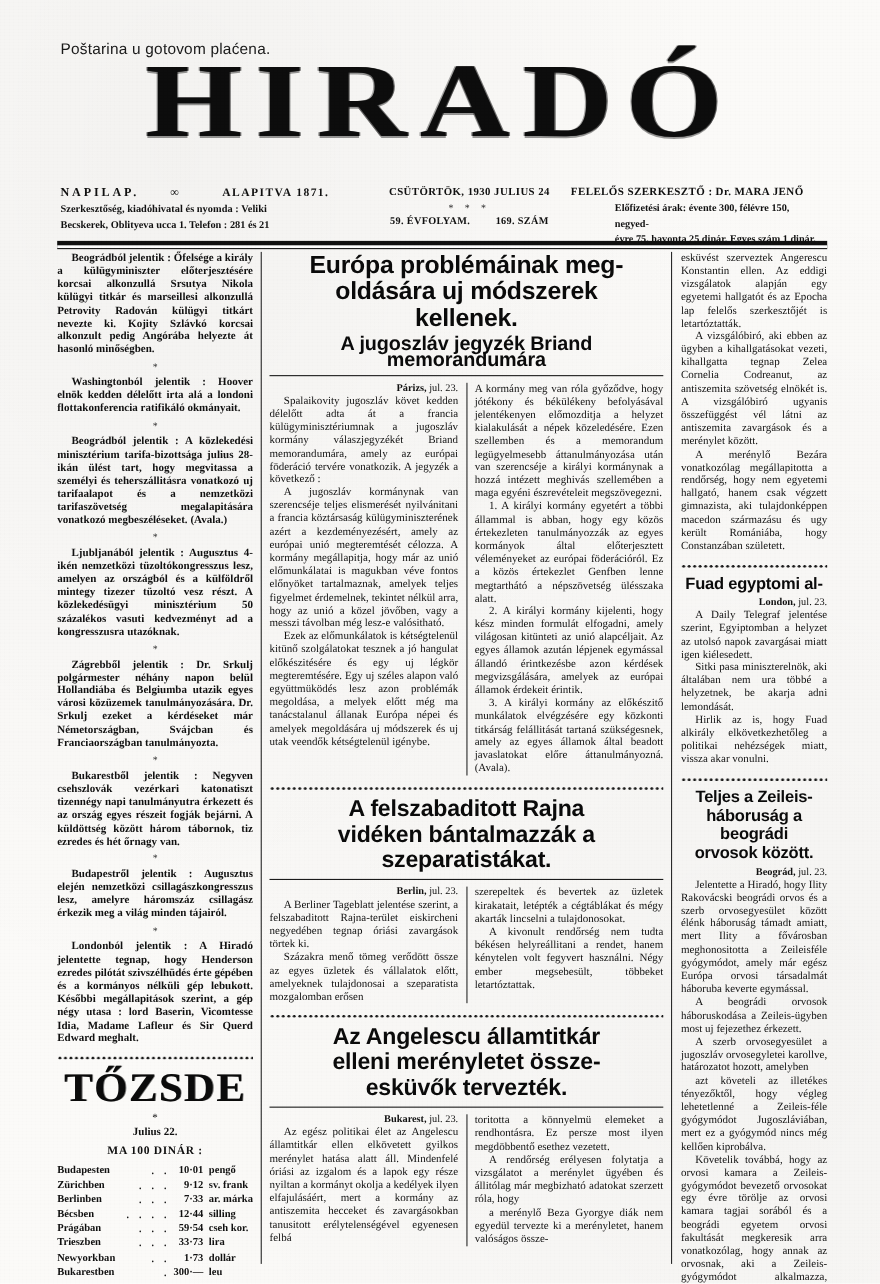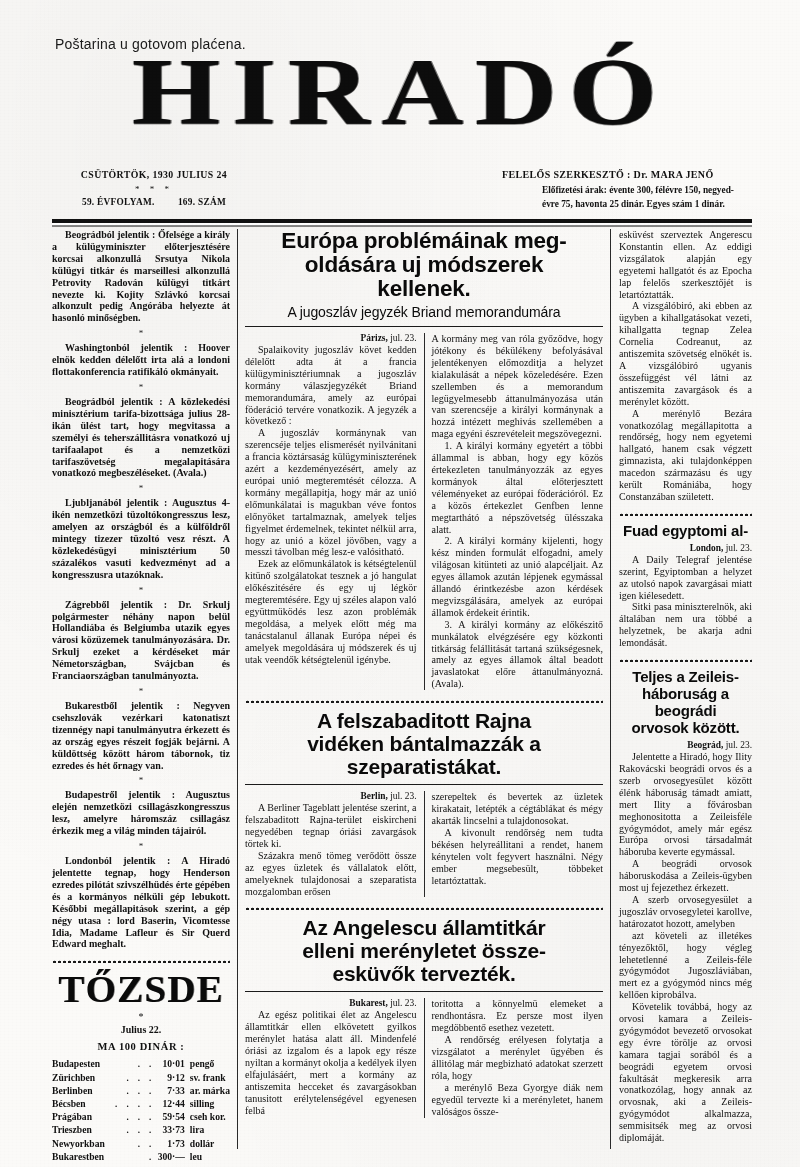--- a/index.html
+++ b/index.html
@@ -112,21 +112,21 @@
   .hl{
     font-family:"Liberation Sans", sans-serif;
     font-weight:bold;
     text-align:center;
     color:#0b0b0b;
     letter-spacing:-0.2px;
   }
   .hl.big{font-size:22.5px;line-height:24px;}
   .hl.mid{font-size:21px;line-height:23px;}
   .hl.sub{
-    font-size:14px;line-height:15px;margin-top:4px;font-weight:normal;
+    font-size:18px;line-height:15px;margin-top:4px;font-weight:bold;
     letter-spacing:-.1px;
   }
   .hl.r{font-size:15px;line-height:17px;}
 
   .dots{
     height:6px;margin:7px 0 6px;
     background-image:radial-gradient(circle, #1b1b1b 1.15px, rgba(0,0,0,0) 1.6px);
     background-size:5px 6px;background-repeat:repeat-x;background-position:0 2px;
   }
   .hr-thin{height:1px;background:#1b1b1b;margin:6px 0 6px;}
@@ -171,20 +171,29 @@
 
 <div class="page">
 
   <div class="postmark">Poštarina u gotovom plaćena.</div>
 
   <div class="masthead">
     <div class="logo">HIRADÓ</div>
   </div>
 
   <div class="infobar">
+    <div class="col-a">
+      <div>
+        <span class="ttl-napilap">NAPILAP.</span>
+        <span class="deco-oo">∞</span>
+        <span class="ttl-alapitva">ALAPITVA 1871.</span>
+      </div>
+      <div class="sub">Szerkesztőség, kiadóhivatal és nyomda : Veliki</div>
+      <div class="sub2">Becskerek, Oblityeva ucca 1. Telefon : 281 és 21</div>
+    </div>
     <div class="col-b">
       <div class="date-line">CSÜTÖRTÖK, 1930 JULIUS 24</div>
       <div class="stars">* * *</div>
       <div class="volume-line">
         <span>59. ÉVFOLYAM.</span>
         <span class="sp"></span>
         <span>169. SZÁM</span>
       </div>
     </div>
     <div class="col-c">
@@ -362,20 +371,21 @@
       <div class="dots"></div>
 
       <div>
         <div class="hl r">Fuad egyptomi al-</div>
         <div class="dateline" style="margin-top:4px;">
           <span class="city">London,</span>
           <span class="when">jul. 23.</span>
         </div>
         <p>A Daily Telegraf jelentése szerint, Egyiptomban a  helyzet az  utolsó napok zavargásai miatt igen kiélesedett.</p>
         <p>Sitki pasa miniszterelnök, aki általában nem ura többé a helyzetnek, be akarja adni lemondását.</p>
+        <p>Hirlik az is, hogy Fuad alkirály elkövetkezhetőleg a politikai nehézségek miatt, vissza akar vonulni.</p>
       </div>
 
       <div class="dots"></div>
 
       <div>
         <div class="hl r">Teljes a Zeileis-</div>
         <div class="hl r">háboruság a beográdi</div>
         <div class="hl r">orvosok között.</div>
         <div class="dateline" style="margin-top:4px;">
           <span class="city">Beográd,</span>

